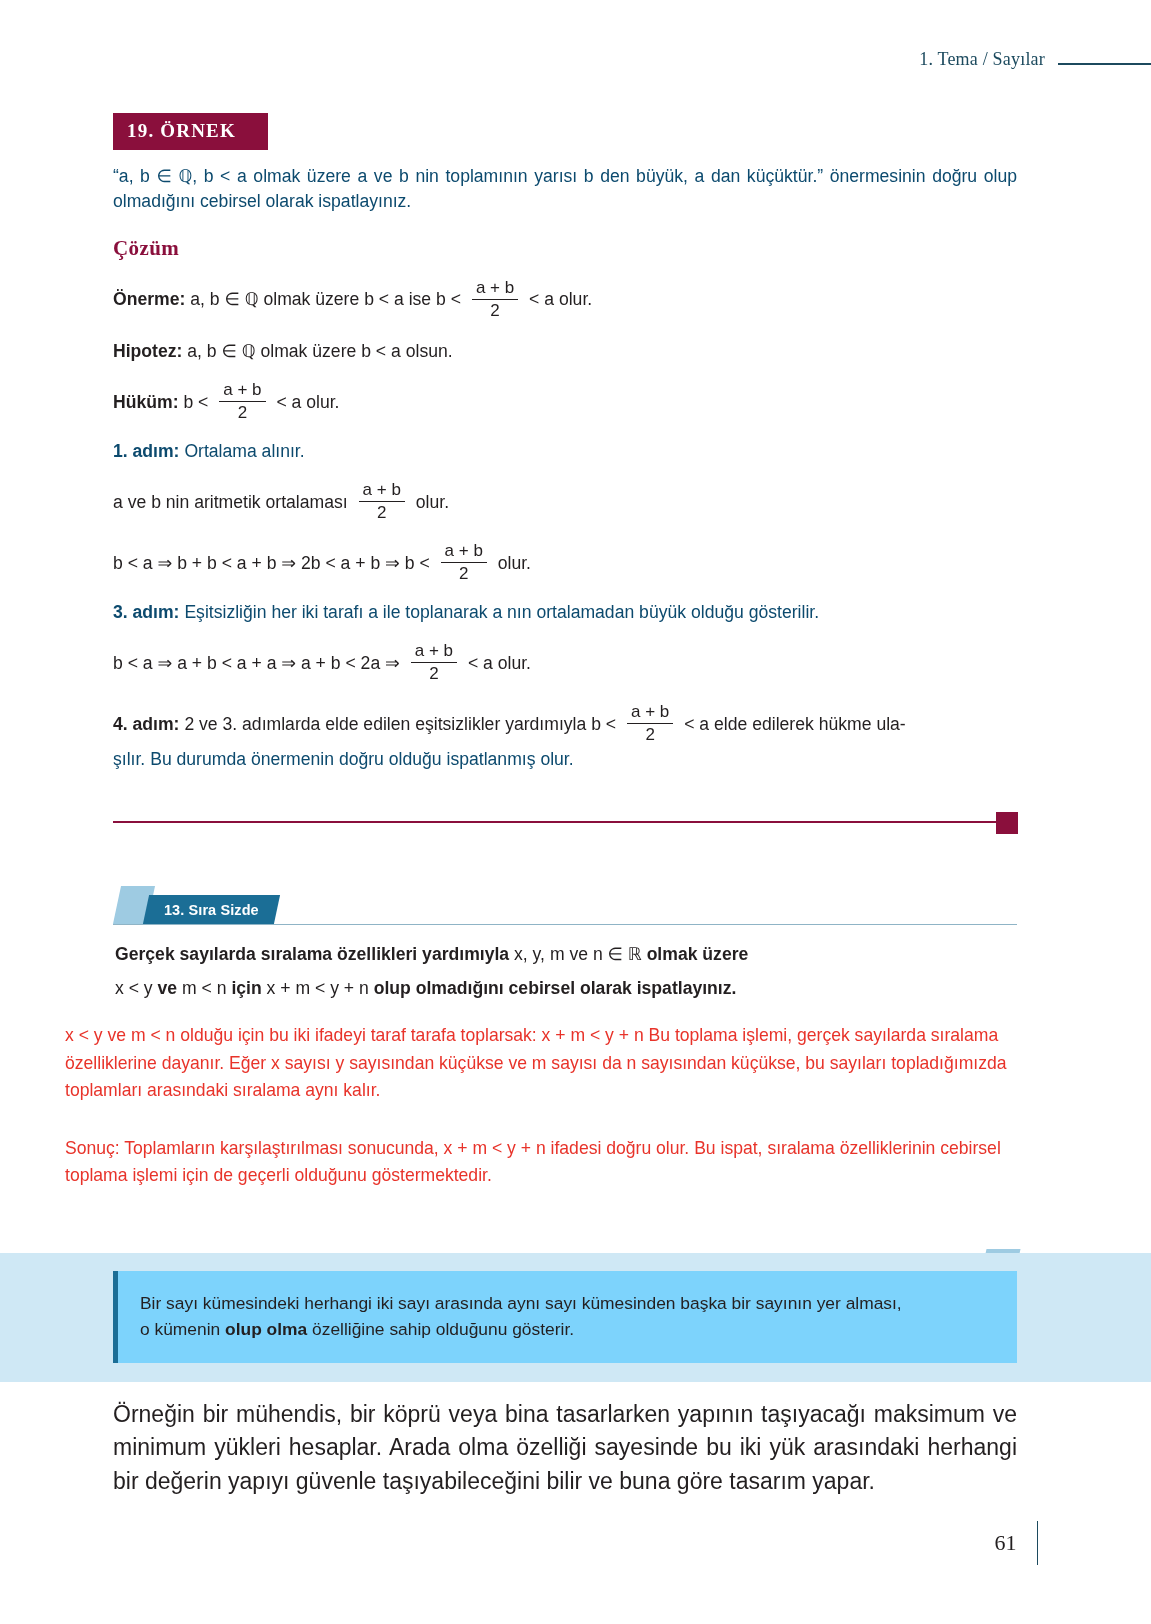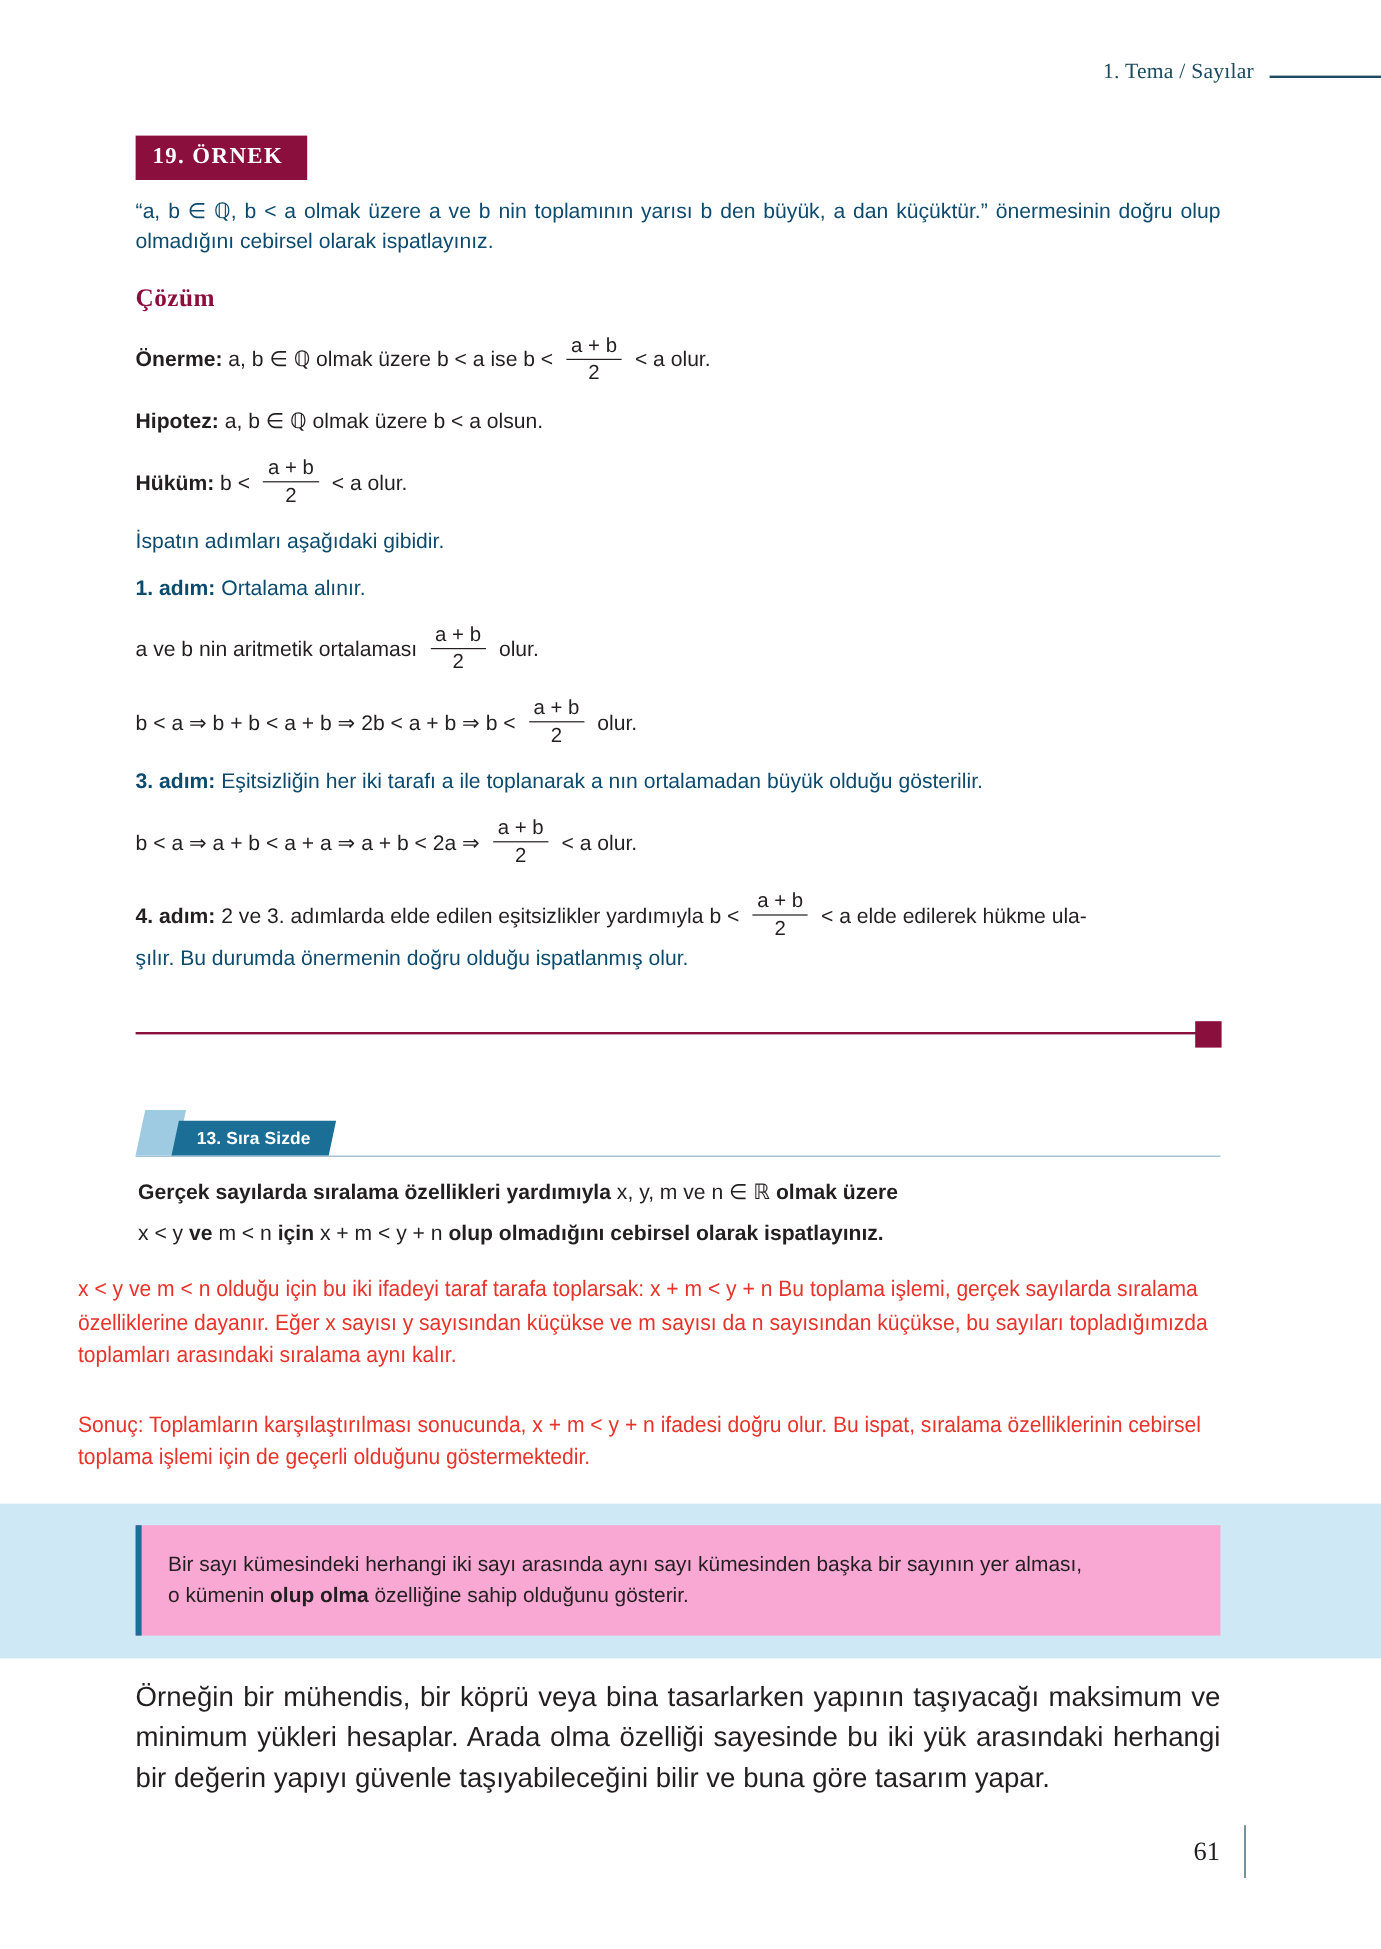--- a/index.html
+++ b/index.html
@@ -53,21 +53,21 @@
 
   
   .ornek-badge {
     display: inline-block;
     background: #8a0f3c;
     color: #ffffff;
     font-family: "Liberation Serif", serif;
     font-weight: bold;
     font-size: 19px;
     letter-spacing: 1.2px;
-    padding: 7px 20px 8px 14px;
+    padding: 7px 32px 8px 14px;
     margin-top: 113px;
   }
 
   
   p.body {
     font-size: 17.6px;
     line-height: 1.42;
     margin: 14px 0 0 0;
     text-align: justify;
     color: #0c4a6e;
@@ -224,21 +224,21 @@
   .info-band {
     position: absolute;
     left: 0;
     width: 1151px;
     background: #cfe8f5;
     padding: 18px 0 19px 0;
   }
   .info-inner {
     margin-left: 113px;
     width: 904px;
-    background: #f9a8d4;
+    background: #7dd3fc;
     border-left: 5px solid #1b6e96;
     padding: 19px 22px 20px 22px;
   }
   .info-inner p {
     margin: 0;
     font-size: 17.4px;
     line-height: 1.52;
     color: #231f20;
   }
   .info-inner b { font-weight: bold; }
@@ -313,21 +313,20 @@
   <div class="mathline tallrow">
     <span class="lbl">Hüküm:</span>
     <span>b &lt;</span>
     <span class="frac">
       <span class="num">a + b</span>
       <span class="den">2</span>
     </span>
     <span>&lt; a  olur.</span>
   </div>
 
-  <p class="body nojust">İspatın adımları aşağıdaki gibidir.</p>
 
   
   <p class="body nojust">
     <span class="lbl">1. adım:</span>
     <span>Ortalama alınır.</span>
   </p>
   <div class="mathline tallrow">
     <span>a ve b nin aritmetik ortalaması</span>
     <span class="frac">
       <span class="num">a + b</span>

